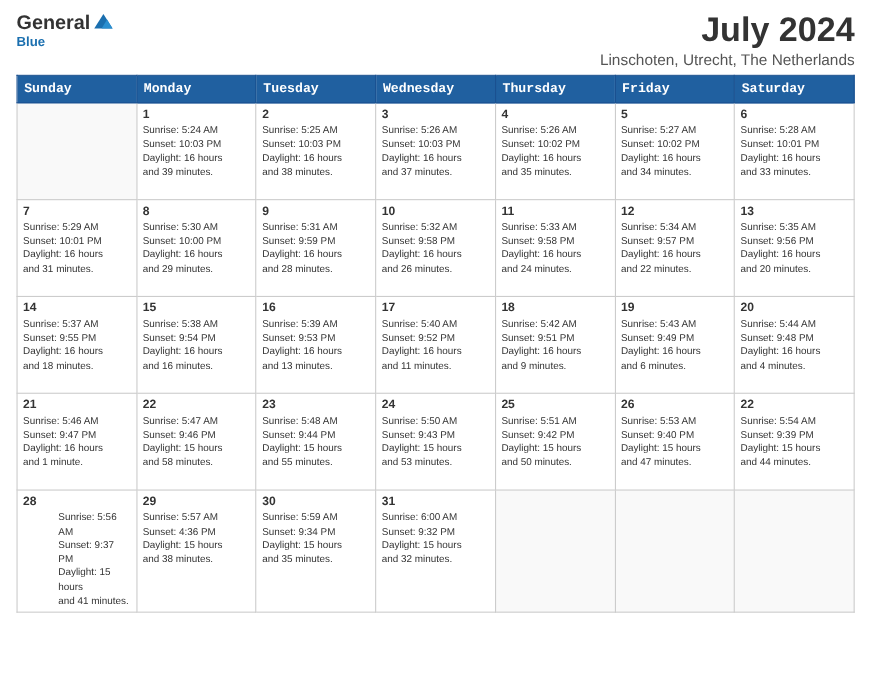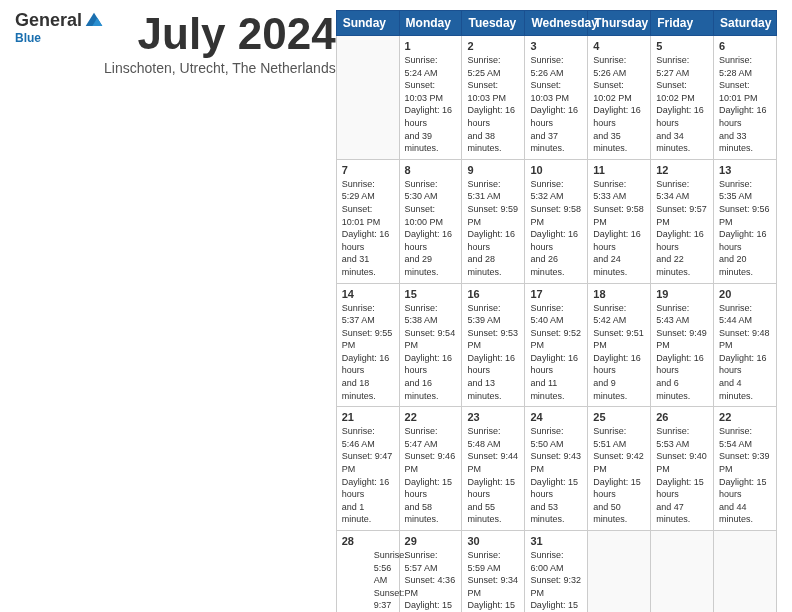--- a/index.html
+++ b/index.html
@@ -8,21 +8,21 @@
       background: #fff;
       width: 792px;
       height: 612px;
       overflow: hidden;
     }
     .page {
       width: 792px;
       height: 464px;
       padding: 10px 15px 10px 15px;
       display: flex;
-      flex-direction: row;
+      flex-direction: column;
     }
     .header {
       display: flex;
       justify-content: space-between;
       align-items: flex-start;
       margin-bottom: 6px;
     }
     .logo {
       display: flex;
       flex-direction: column;
@@ -44,21 +44,21 @@
     }
     .logo-icon {
       width: 20px;
       height: 20px;
       margin-left: 2px;
     }
     .title-section {
       text-align: right;
     }
     .month-year {
-      font-size: 44px;
+      font-size: 31px;
       font-weight: bold;
       color: #333;
       line-height: 1.1;
     }
     .location {
       font-size: 14px;
       color: #555;
       margin-top: 2px;
     }
     .calendar {
@@ -69,20 +69,21 @@
       table-layout: fixed;
     }
     .calendar th {
       background-color: #2060a0;
       color: white;
       text-align: left;
       padding: 5px 6px;
       font-size: 12px;
       font-weight: bold;
       border: 1px solid #1a5090;
+      font-family: Liberation Mono, monospace;
     }
     .calendar td {
       border: 1px solid #ccc;
       vertical-align: top;
       padding: 4px 5px;
       font-size: 9.5px;
       color: #333;
       height: 88px;
     }
     .calendar td.empty {

